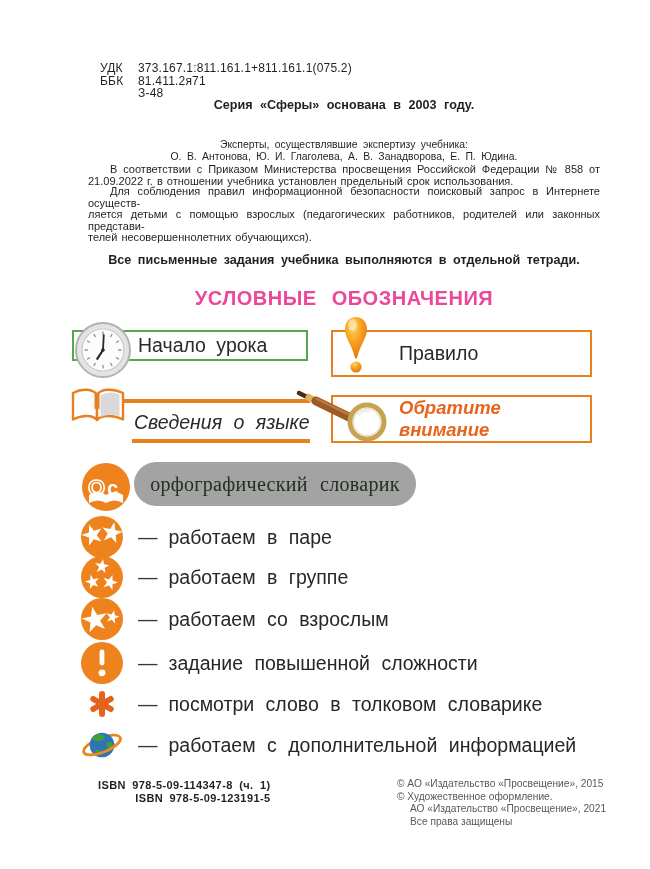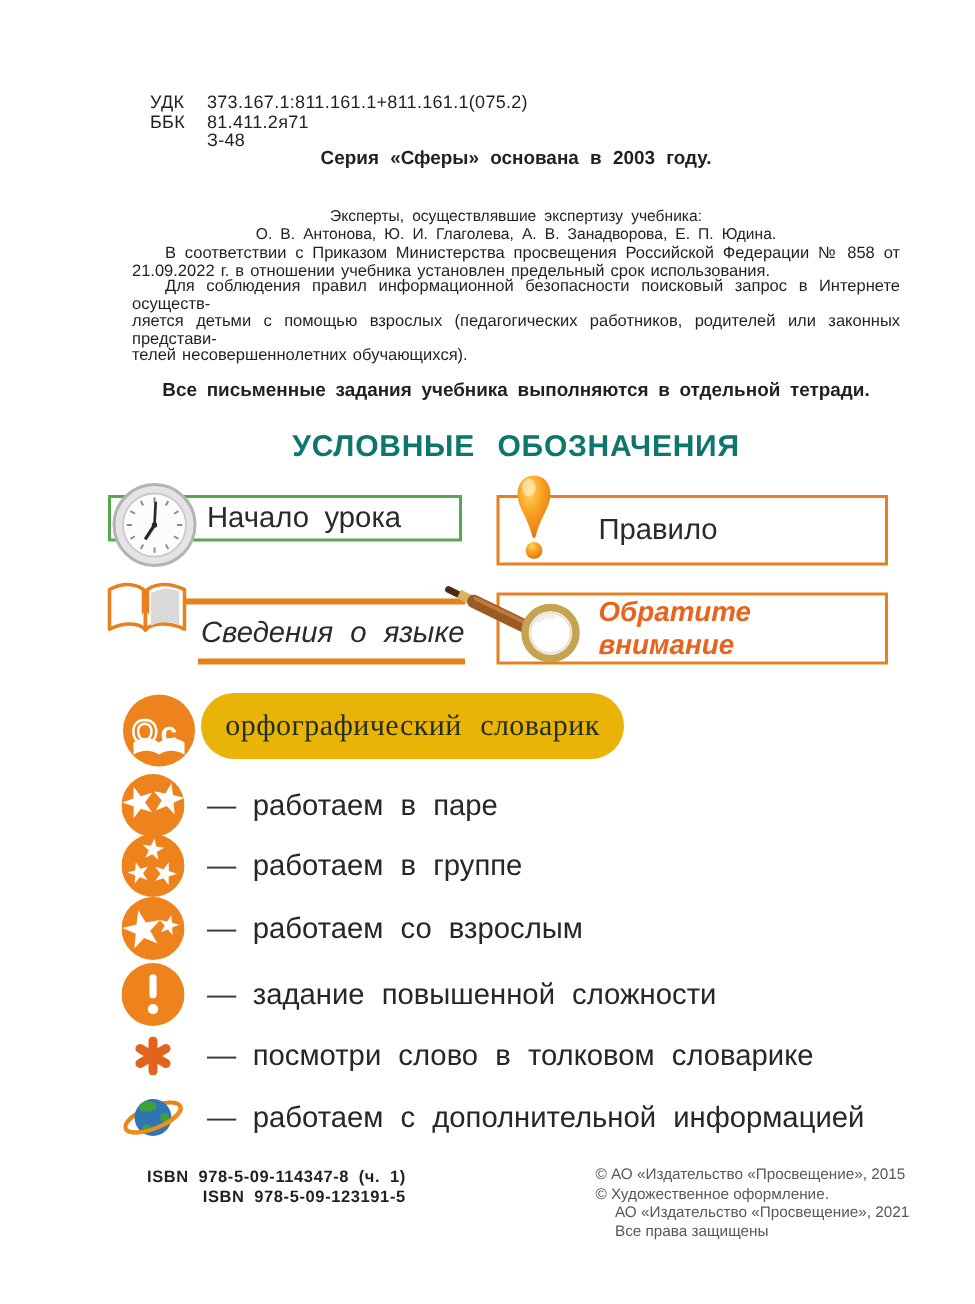--- a/index.html
+++ b/index.html
@@ -19,21 +19,21 @@
 
   .para { left:88px; width:512px; font-size:11px; line-height:11.6px; word-spacing:1px; }
   .para .jline { text-align:justify; text-align-last:justify; }
   .para .lastline { text-align:left; text-align-last:left; }
   .para .indent { text-indent:22px; }
   .p1 { top:164px; }
   .p2 { top:186px; }
 
   .notice { left:88px; top:253px; width:512px; text-align:center; font-weight:bold; font-size:12.6px; word-spacing:3px; }
 
-  .legend-title { left:88px; top:287px; width:512px; text-align:center; font-weight:bold; font-size:20px; letter-spacing:.5px; word-spacing:9px; color:#0f766e; }
+  .legend-title { left:88px; top:287px; width:512px; text-align:center; font-weight:bold; font-size:20px; letter-spacing:.5px; word-spacing:9px; color:#ec4899; }
 
   
   .box { position:absolute; border:2px solid; display:flex; align-items:center; }
   .box.green { border-color:#56a74e; }
   .box.orange { border-color:#e8801f; }
   .box-label { font-size:19.5px; color:#2a2a2a; word-spacing:5px; }
 
   .lesson-box { left:72px; top:330px; width:236px; height:31px; }
   .lesson-box .box-label { margin-left:64px; }
   .clock-wrap { left:74px; top:321px; width:58px; height:58px; z-index:3; }
@@ -45,21 +45,21 @@
   .book-wrap { left:69px; top:386px; width:58px; height:40px; z-index:3; }
   .rule-top { left:122px; top:399px; width:188px; height:4px; background:#e8801f; }
   .lang-label { left:134px; top:411px; font-size:19.5px; color:#2a2a2a; word-spacing:6px;font-style:italic; }
   .rule-bottom { left:132px; top:439px; width:178px; height:4px; background:#e8801f; }
 
   .attention-box { left:331px; top:395px; width:261px; height:48px; }
   .attention-label { position:absolute; left:66px; top:0; height:44px; display:flex; align-items:center; font-weight:bold; font-size:18.5px; color:#e8631c; word-spacing:4px;font-style:italic; }
   .magnifier-wrap { left:293px; top:384px; width:110px; height:70px; z-index:3; }
 
   .oc-wrap { left:81px; top:462px; width:50px; height:50px; }
-  .dict-pill { left:134px; top:462px; width:282px; height:44px; background:#eab308; border-radius:22px; display:flex; align-items:center; justify-content:center; }
+  .dict-pill { left:134px; top:462px; width:282px; height:44px; background:#a3a3a3; border-radius:22px; display:flex; align-items:center; justify-content:center; }
   .dict-label { font-family:"Liberation Serif", serif; font-size:20px; color:#22301f; word-spacing:7px; letter-spacing:.3px; }
 
   
   .item-row { position:absolute; left:81px; width:500px; height:42px; display:flex; align-items:center; }
   .item-icon { width:42px; height:42px; flex:0 0 42px; display:flex; align-items:center; justify-content:center; }
   .item-dash { margin-left:15px; font-size:19.5px; color:#3a3a3a; }
   .item-text { margin-left:11px; font-size:19.5px; color:#272727; word-spacing:6px; }
 
   .row-pair   { top:516px; }
   .row-group  { top:556px; }

